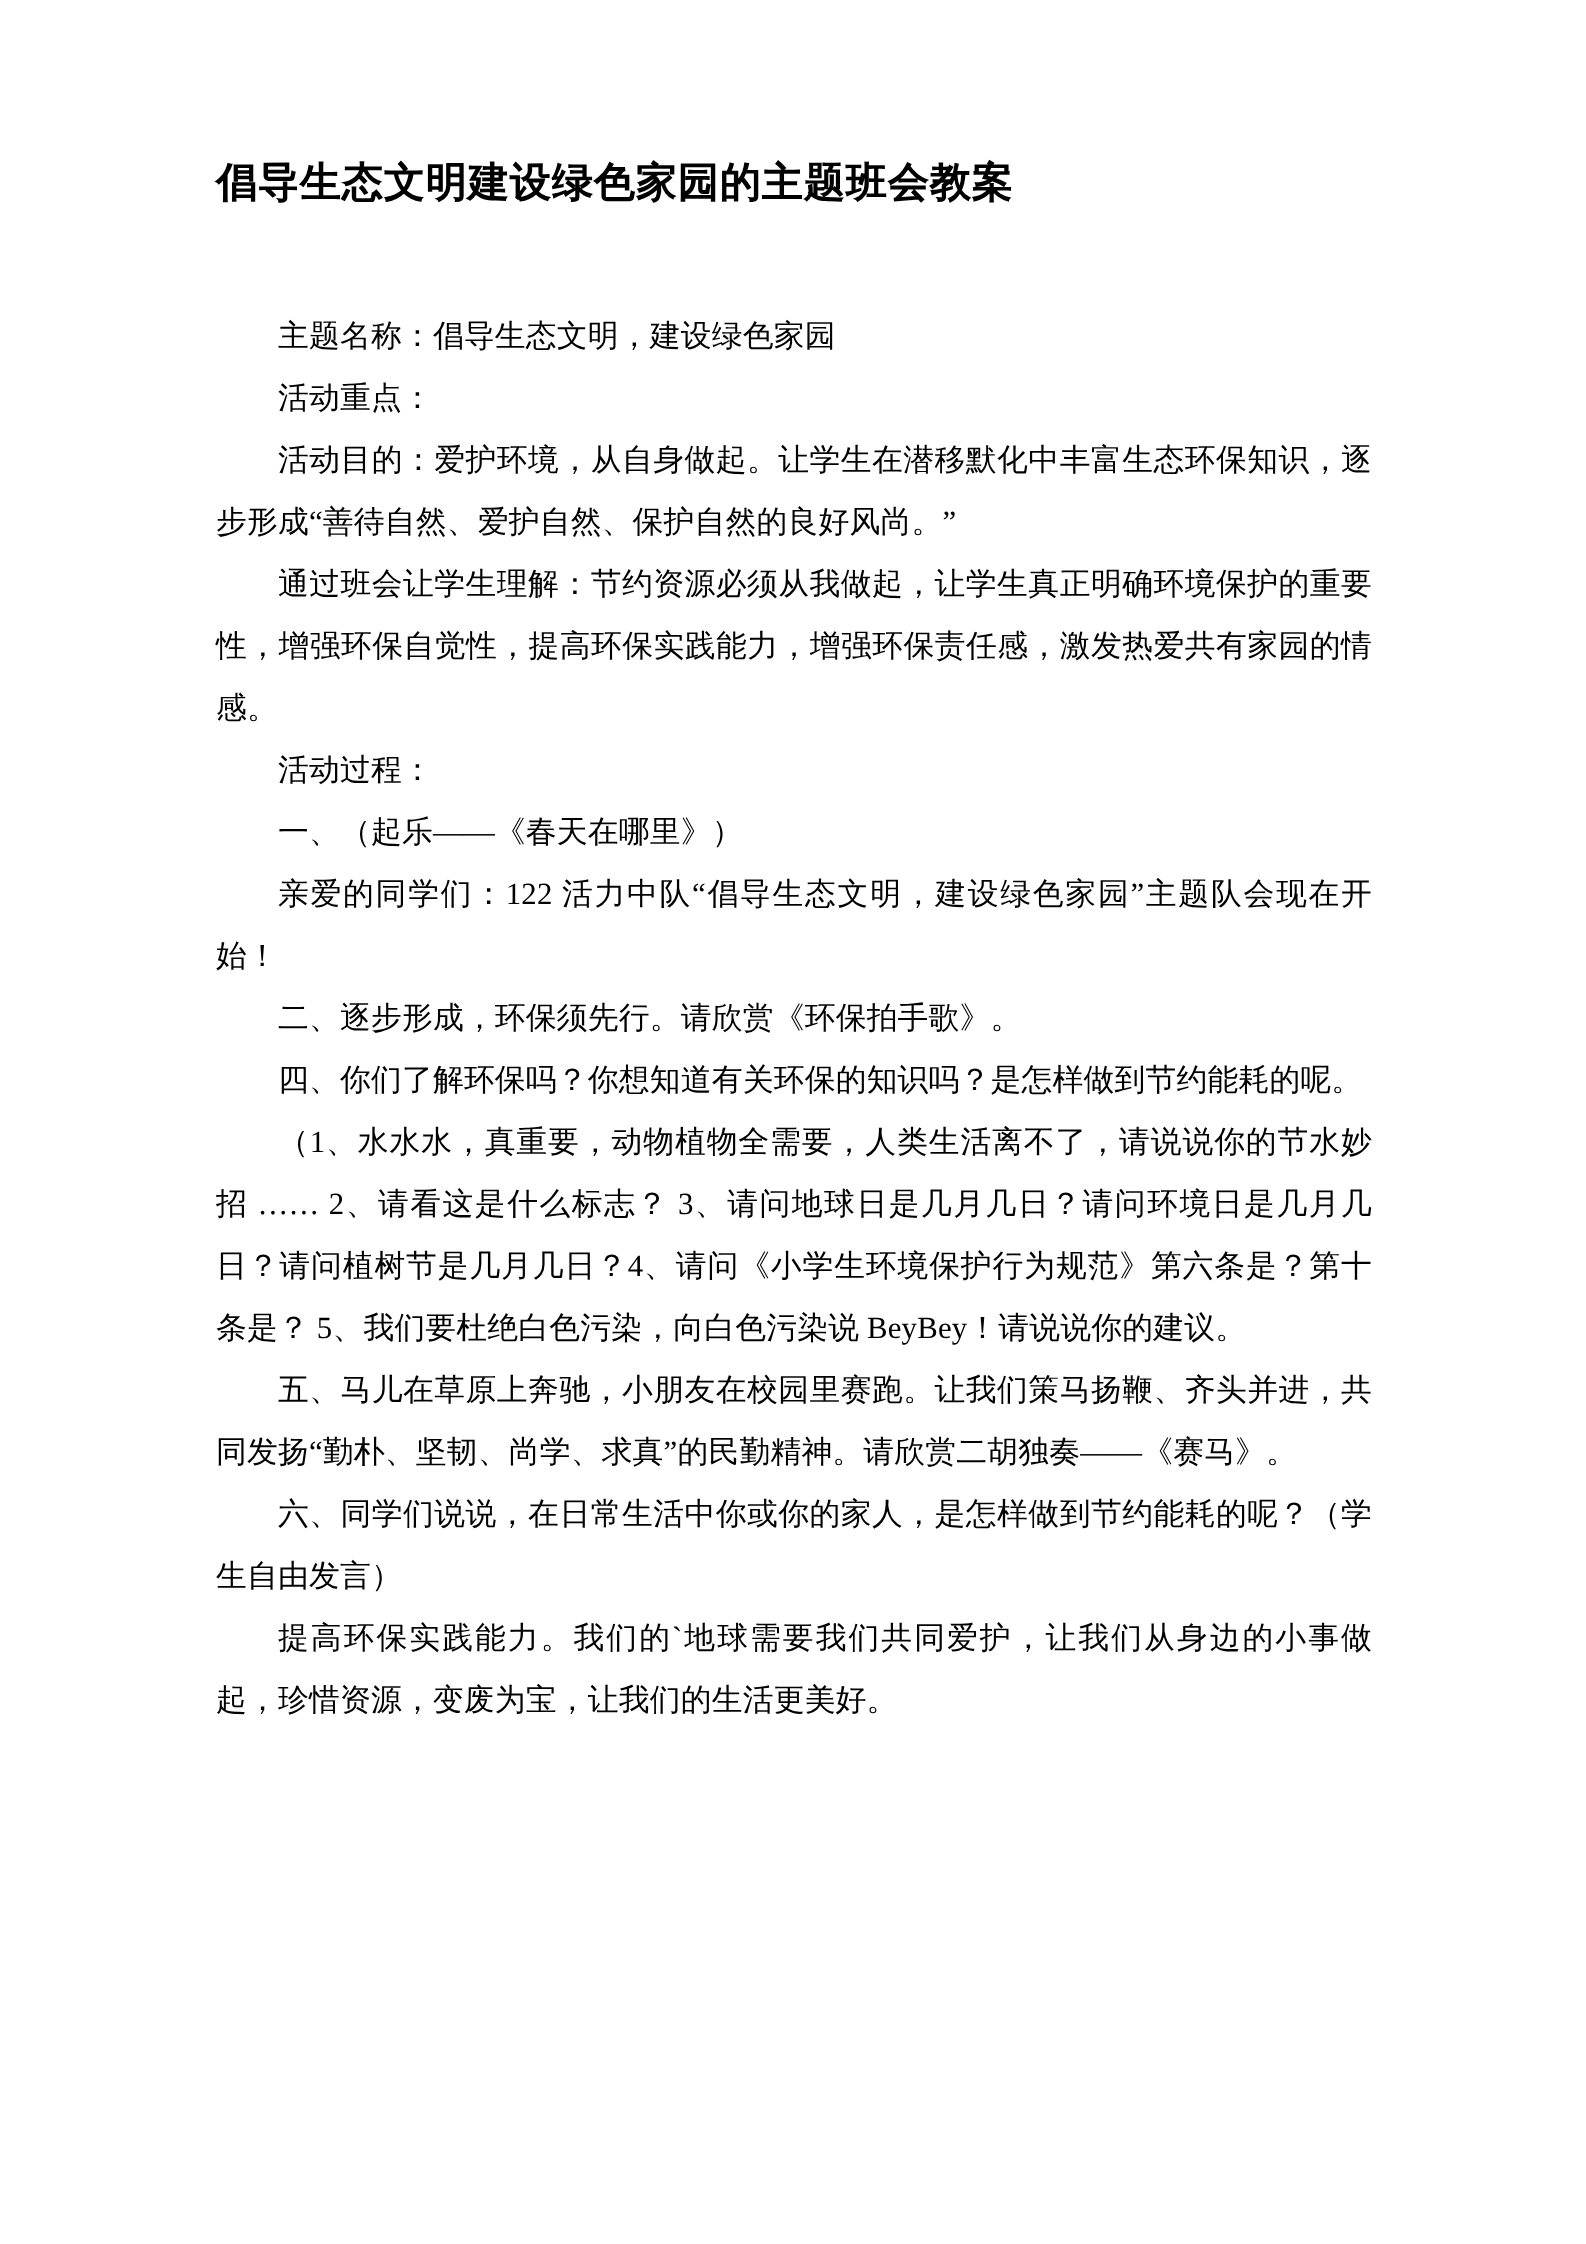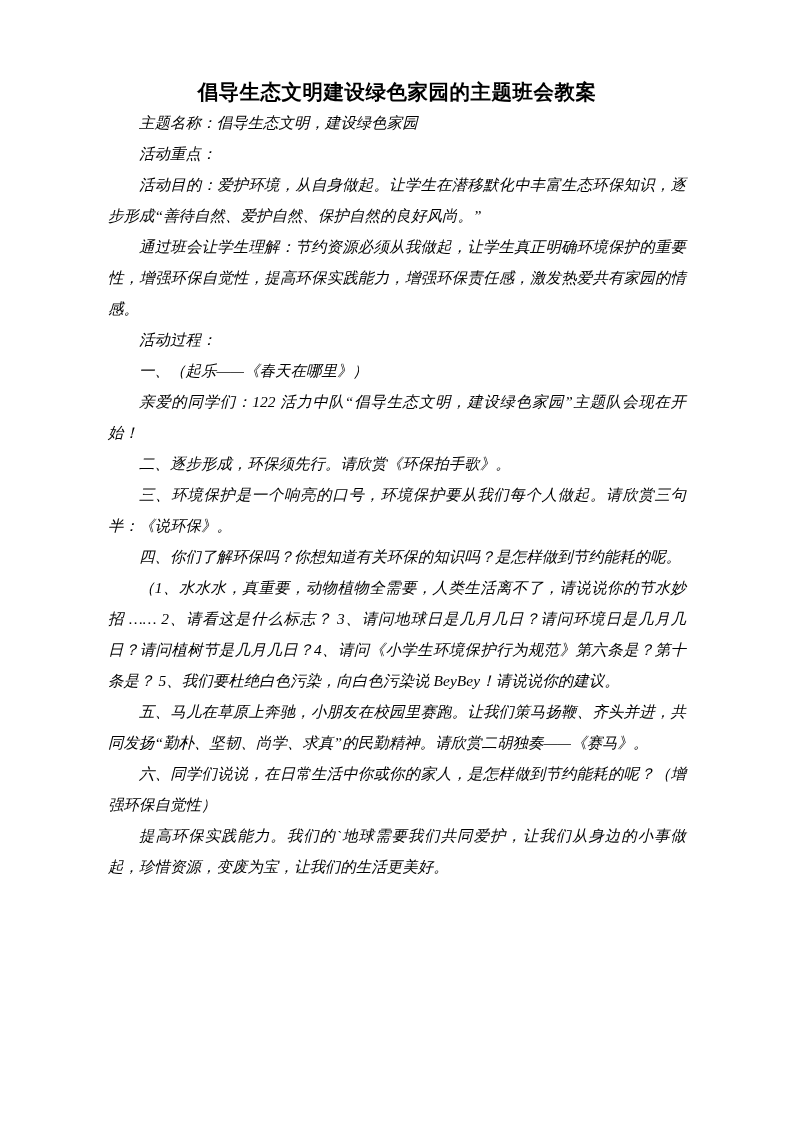--- a/index.html
+++ b/index.html
@@ -28,28 +28,28 @@
   .content {
     position: absolute;
     left: 108px;
     top: 78px;
     width: 578px;
   }
   .doc-title {
     font-family: "Liberation Sans", "DejaVu Sans", sans-serif;
     font-weight: bold;
     font-size: 20.5px;
-    text-align: center;
+    text-align: left;
     letter-spacing: 0.5px;
     margin: 0 0 0 0;
     padding: 0;
     line-height: 1.4;
   }
   .body-text {
-    font-style: italic;
+    margin-top: 46px;
   }
   .para {
     font-size: 15.4px;
     line-height: 31px;
     text-align: justify;
     text-justify: inter-ideograph;
     margin: 0;
     padding: 0;
     letter-spacing: 0.1px;
   }
@@ -67,22 +67,21 @@
 
     <div class="body-text">
       <p class="para indent2">主题名称：倡导生态文明，建设绿色家园</p>
       <p class="para indent2">活动重点：</p>
       <p class="para indent2">活动目的：爱护环境，从自身做起。让学生在潜移默化中丰富生态环保知识，逐步形成“善待自然、爱护自然、保护自然的良好风尚。”</p>
       <p class="para indent2">通过班会让学生理解：节约资源必须从我做起，让学生真正明确环境保护的重要性，增强环保自觉性，提高环保实践能力，增强环保责任感，激发热爱共有家园的情感。</p>
       <p class="para indent2">活动过程：</p>
       <p class="para indent2">一、（起乐——《春天在哪里》）</p>
       <p class="para indent2">亲爱的同学们：122 活力中队“倡导生态文明，建设绿色家园”主题队会现在开始！</p>
       <p class="para indent2">二、逐步形成，环保须先行。请欣赏《环保拍手歌》。</p>
-      <p class="para indent2">三、环境保护是一个响亮的口号，环境保护要从我们每个人做起。请欣赏三句半：《说环保》。</p>
       <p class="para indent2">四、你们了解环保吗？你想知道有关环保的知识吗？是怎样做到节约能耗的呢。</p>
       <p class="para indent2">（1、水水水，真重要，动物植物全需要，人类生活离不了，请说说你的节水妙招 …… 2、请看这是什么标志？ 3、请问地球日是几月几日？请问环境日是几月几日？请问植树节是几月几日？4、请问《小学生环境保护行为规范》第六条是？第十条是？ 5、我们要杜绝白色污染，向白色污染说 BeyBey！请说说你的建议。</p>
       <p class="para indent2">五、马儿在草原上奔驰，小朋友在校园里赛跑。让我们策马扬鞭、齐头并进，共同发扬“勤朴、坚韧、尚学、求真”的民勤精神。请欣赏二胡独奏——《赛马》。</p>
-      <p class="para indent2">六、同学们说说，在日常生活中你或你的家人，是怎样做到节约能耗的呢？（增强环保自觉性）</p>
+      <p class="para indent2">六、同学们说说，在日常生活中你或你的家人，是怎样做到节约能耗的呢？（学生自由发言）</p>
       <p class="para indent2">提高环保实践能力。我们的`地球需要我们共同爱护，让我们从身边的小事做起，珍惜资源，变废为宝，让我们的生活更美好。</p>
     </div>
 
   </div>
 </div>
 
 </body></html>

